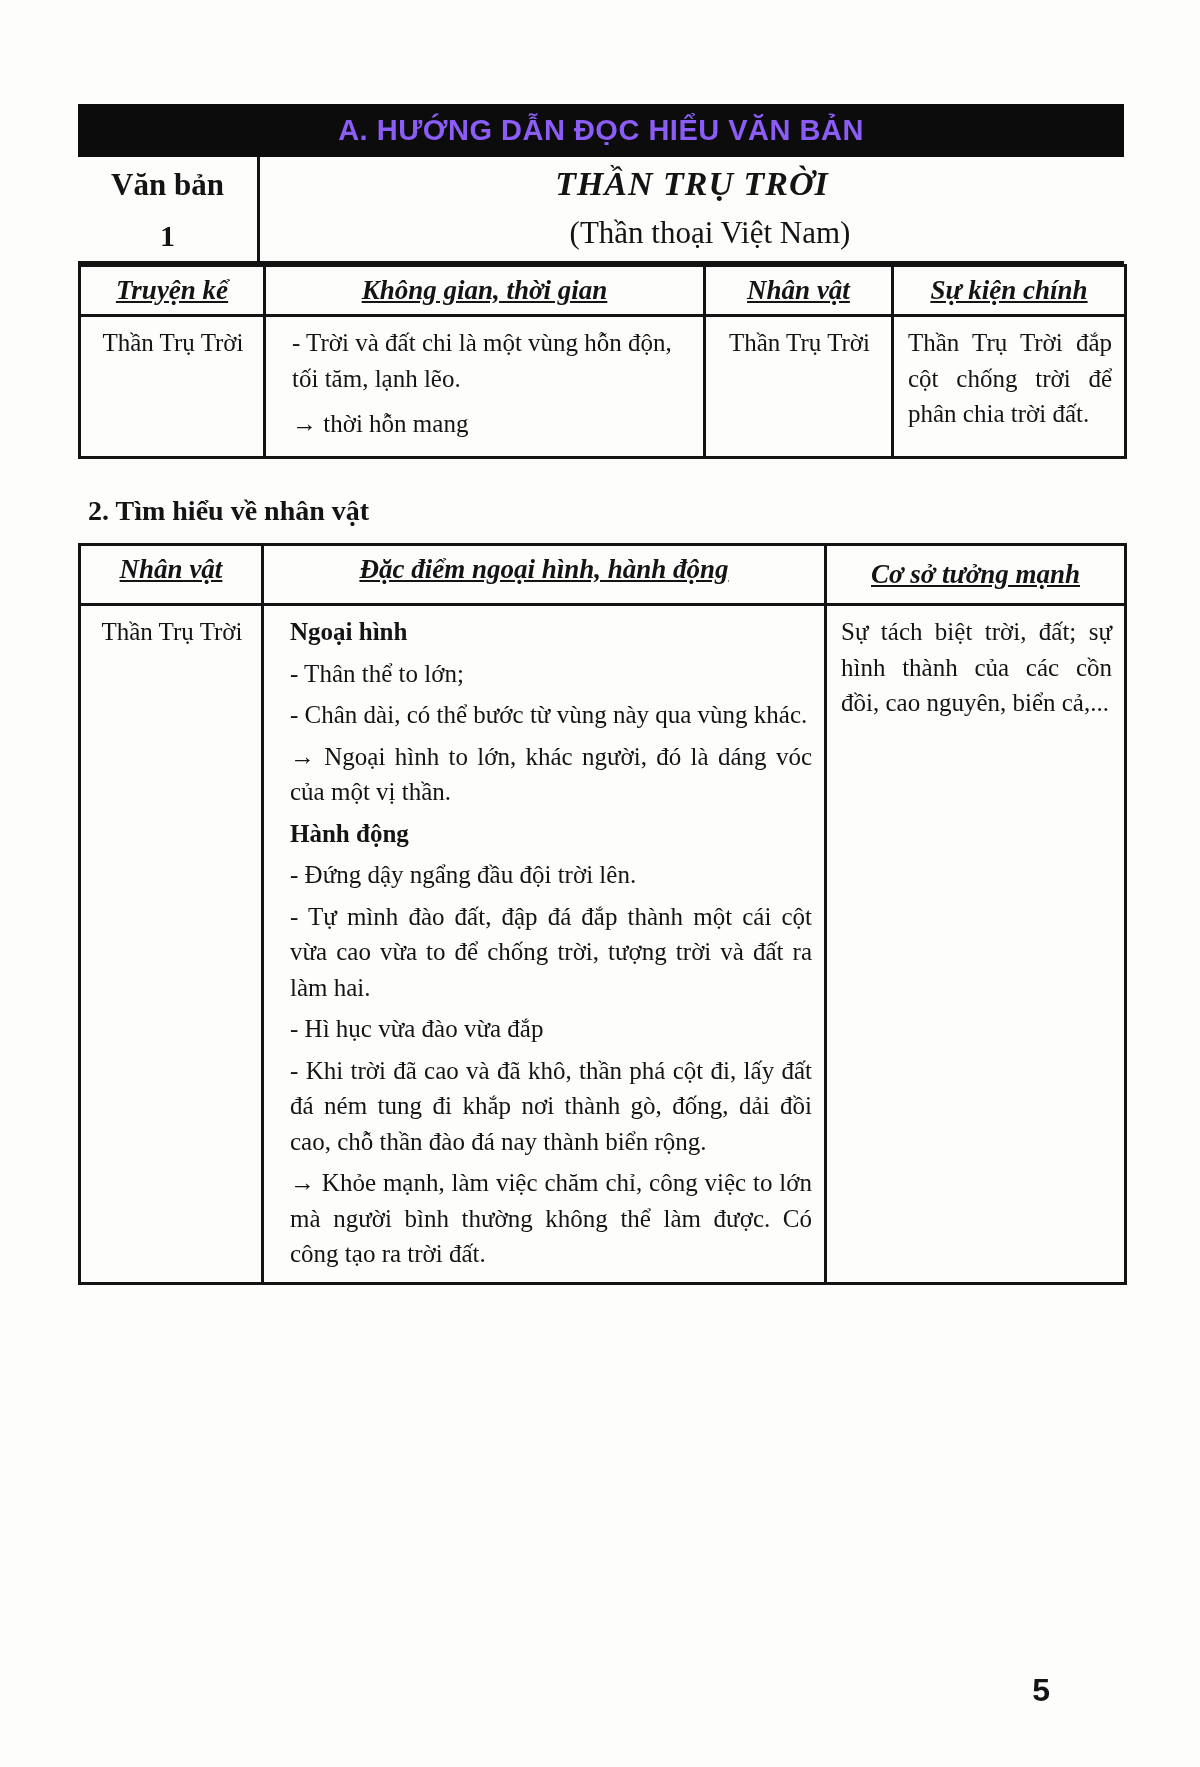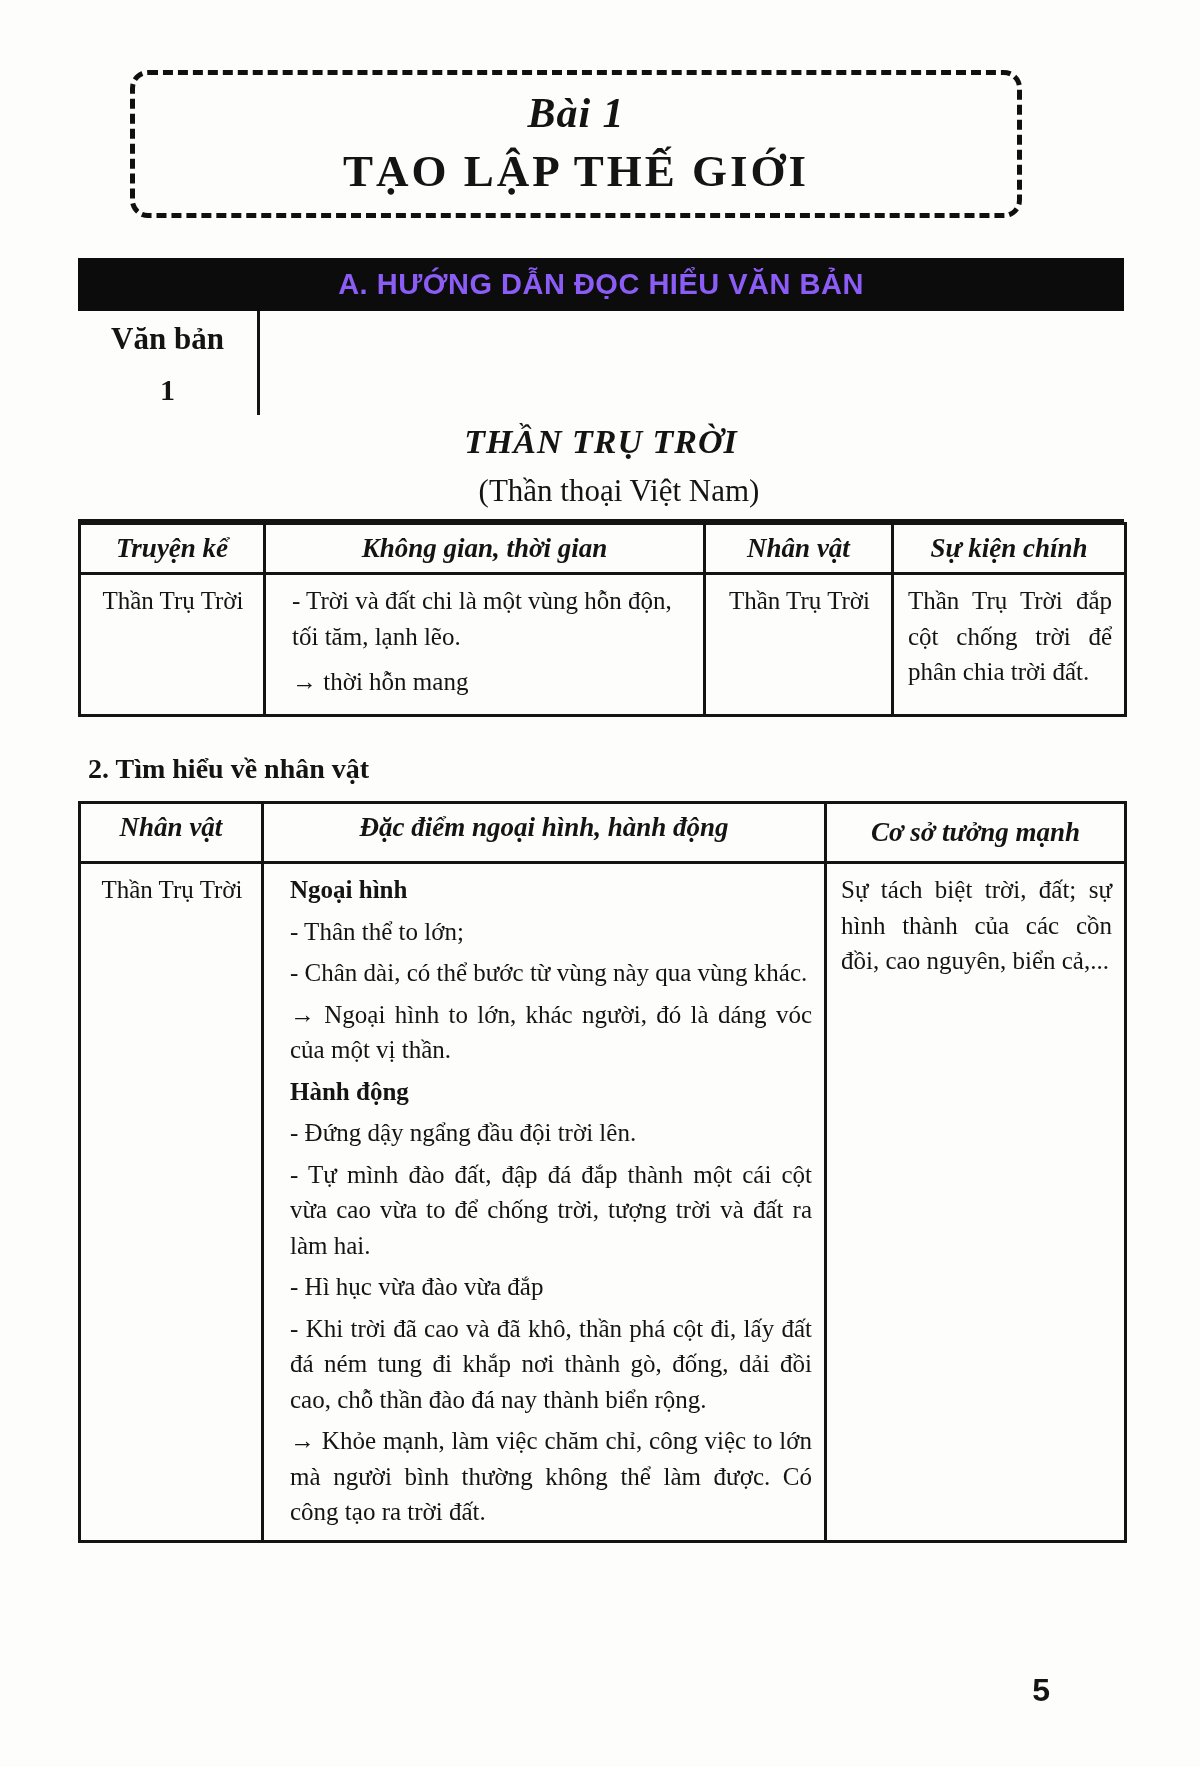--- a/index.html
+++ b/index.html
@@ -53,21 +53,20 @@
     font-weight: bold;
     font-size: 29px;
     letter-spacing: 0.5px;
   }
 
   
   .vanban-row {
     width: 1046px;
     display: flex;
     border-bottom: 3px solid #141414;
-    flex-direction: column;
   }
   .vanban-left {
     width: 182px;
     border-right: 3px solid #141414;
     text-align: center;
     padding: 10px 0 8px 0;
   }
   .vanban-label { font-size: 31px; font-weight: bold; }
   .vanban-number { font-size: 30px; font-weight: bold; margin-top: 16px; }
   .vanban-right {
@@ -95,20 +94,21 @@
   table.tbl th, table.tbl td {
     border: 3px solid #141414;
     vertical-align: top;
   }
   table.tbl th {
     font-size: 27px;
     font-weight: bold;
     font-style: italic;
     text-align: center;
     padding: 8px 6px;
+    text-decoration: underline;
   }
   table.tbl td {
     font-size: 25px;
     line-height: 1.42;
     padding: 8px 12px 10px 14px;
   }
   .tbl1 .col-a { width: 185px; }
   .tbl1 .col-b { width: 440px; }
   .tbl1 .col-c { width: 188px; }
   .tbl1 .col-d { width: 233px; }
@@ -136,24 +136,20 @@
     font-weight: bold;
     font-family: "Liberation Sans", sans-serif;
   }
 </style>
 </head>
 <body>
 
 <div class="page">
   <div class="content">
 
-    <div class="lesson-box">
-      <div class="lesson-label">Bài 1</div>
-      <div class="lesson-title">TẠO LẬP THẾ GIỚI</div>
-    </div>
 
     <div class="banner">
       <span>A. HƯỚNG DẪN ĐỌC HIỂU VĂN BẢN</span>
     </div>
 
     <div class="vanban-row">
       <div class="vanban-left">
         <div class="vanban-label">Văn bản</div>
         <div class="vanban-number">1</div>
       </div>

